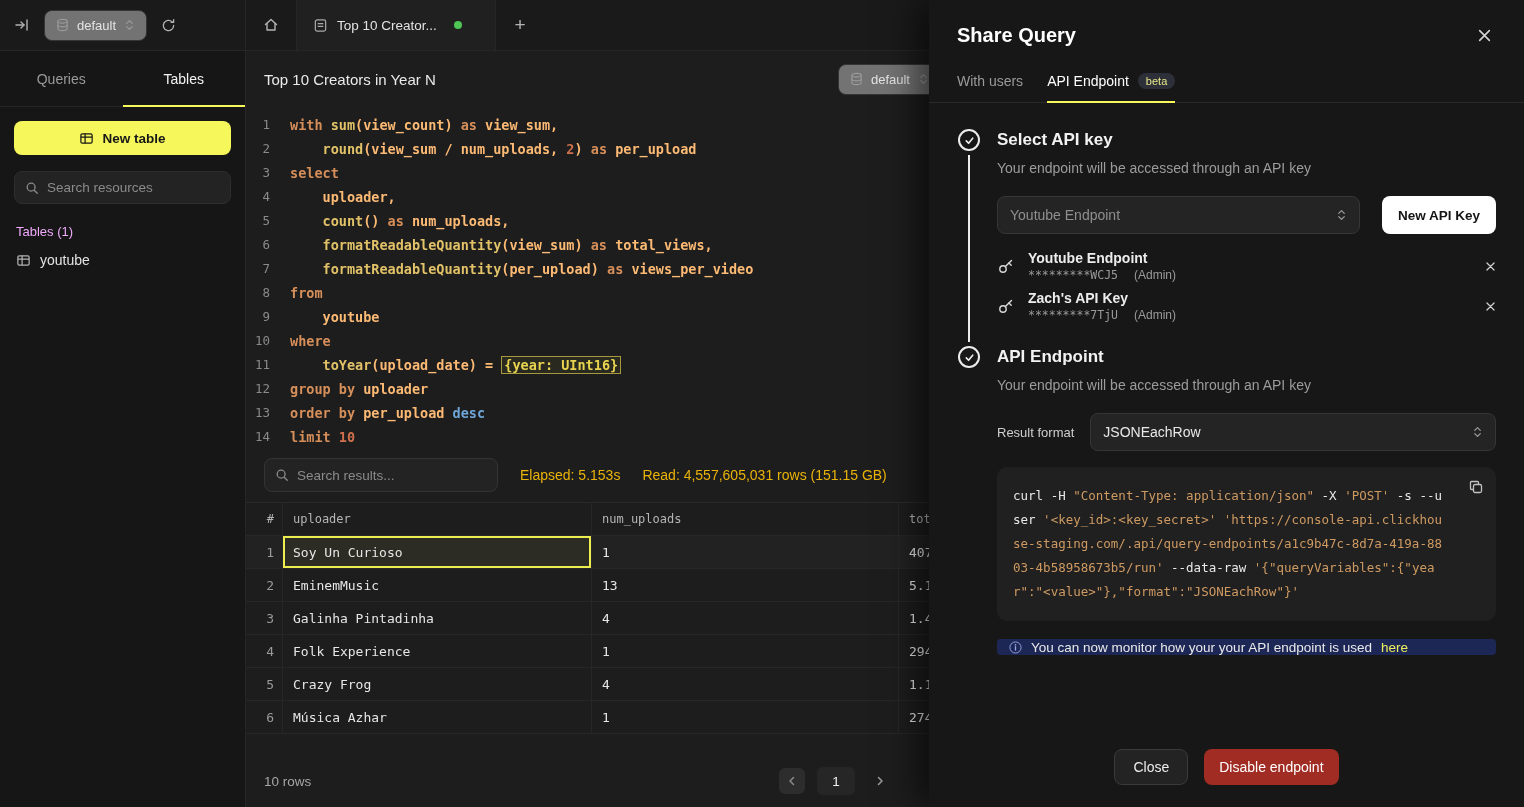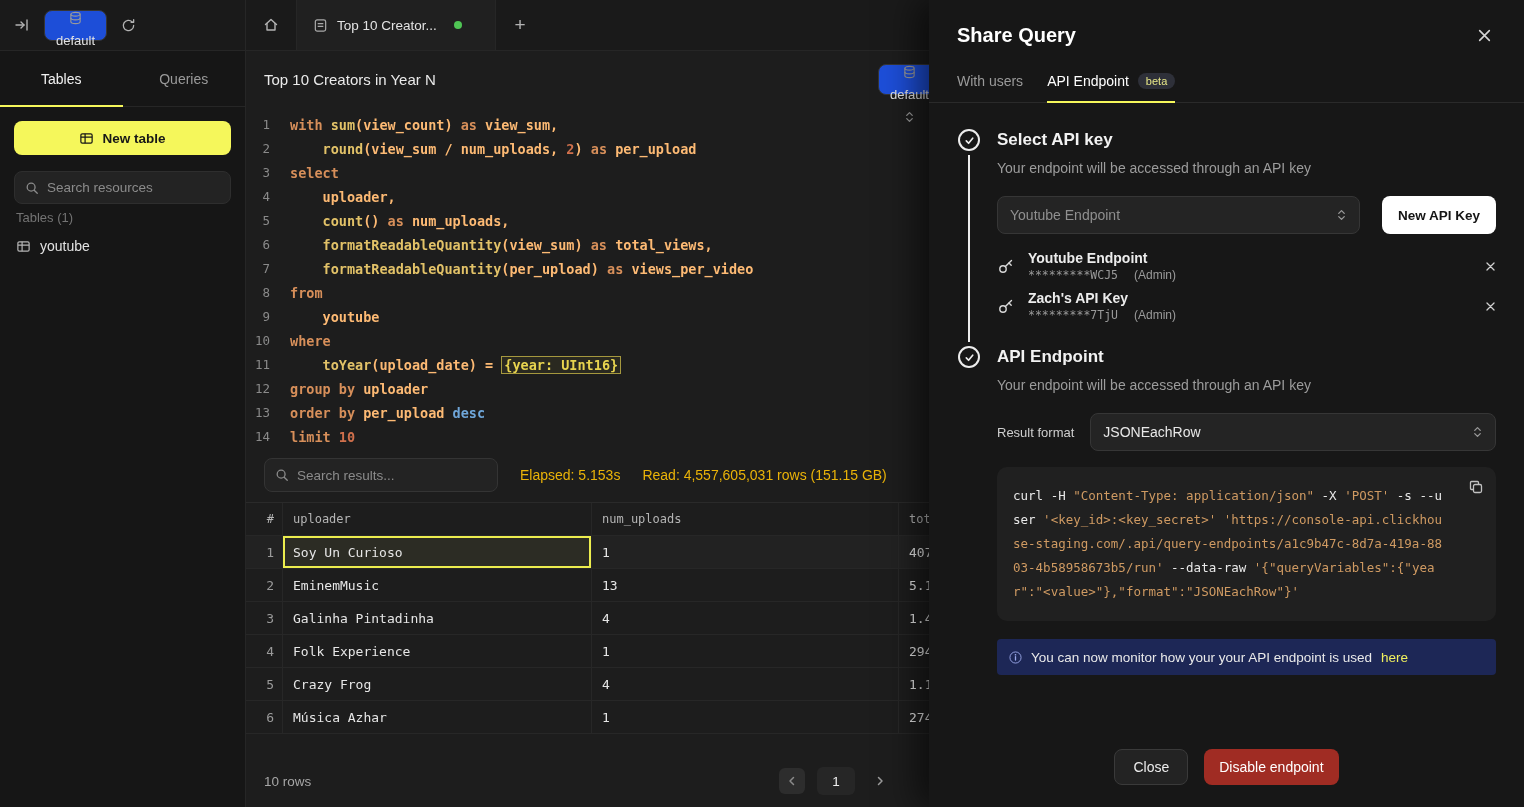--- a/index.html
+++ b/index.html
@@ -7,42 +7,42 @@
   body { font-family:"Liberation Sans", sans-serif; }
   button { font-family:inherit; cursor:pointer; }
   input { font-family:inherit; }
 
   .app { position:relative; width:1524px; height:807px; background:#1d1d1d; color:#e8e8e8; overflow:hidden; }
 
   
   .topbar { height:51px; background:#1a1a1a; display:flex; border-bottom:1px solid #262626; }
   .topbar-left { width:246px; flex:none; display:flex; align-items:center; gap:14px; padding:0 14px; border-right:1px solid #262626; }
   .icon-btn { background:none; border:none; color:#b3b3b3; display:flex; align-items:center; justify-content:center; }
-  .pill { display:flex; align-items:center; gap:8px; height:31px; padding:0 11px; background:#1d4ed8; border:1px solid #353535; border-radius:8px; color:#e3e3e3; font-size:13px;flex-direction:column; }
+  .pill { display:flex; align-items:center; gap:8px; height:31px; padding:0 11px; background:#737373; border:1px solid #353535; border-radius:8px; color:#e3e3e3; font-size:13px; }
   .pill .dim { color:#9a9a9a; display:flex; align-items:center; }
   .topbar-main { flex:1; display:flex; align-items:stretch; }
   .home-btn { width:50px; background:none; border:none; color:#b3b3b3; display:flex; align-items:center; justify-content:center; }
   .tab { display:flex; align-items:center; gap:9px; padding:0 16px; border-left:1px solid #262626; border-right:1px solid #262626; background:#202020; color:#e3e3e3; font-size:13.5px; min-width:200px; cursor:pointer; }
   .tab .tab-icon { color:#a8a8a8; display:flex; }
   .green-dot { width:8px; height:8px; border-radius:50%; background:#4fc554; margin-left:8px; }
   .plus-btn { width:48px; background:none; border:none; color:#b3b3b3; font-size:19px; }
 
   
   .body { display:flex; height:756px; }
 
   .sidebar { width:246px; flex:none; background:#161616; border-right:1px solid #262626; display:flex; flex-direction:column; }
   .sidebar-tabs { height:56px; display:flex; border-bottom:1px solid #262626; }
   .side-tab { flex:1; display:flex; align-items:center; justify-content:center; font-size:14px; color:#9a9a9a; position:relative; cursor:pointer; background:none; border:none; }
   .side-tab.active { color:#f2f2f2; }
   .side-tab.active::after { content:""; position:absolute; left:0; right:0; bottom:-1px; height:2px; background:#f5f75b; }
   .new-table-btn { margin:14px 14px 0; height:34px; background:#f5f75b; color:#171717; border:none; border-radius:8px; display:flex; align-items:center; justify-content:center; gap:8px; font-size:13.5px; font-weight:600; }
   .sidebar-search { margin:16px 14px 0; height:33px; background:#232323; border:1px solid #2e2e2e; border-radius:8px; display:flex; align-items:center; gap:8px; padding:0 10px; color:#8b8b8b; }
   .sidebar-search input, .results-search input { flex:1; background:none; border:none; outline:none; color:#dddddd; font-size:13.5px; min-width:0; }
   input::placeholder { color:#8b8b8b; }
-  .section-label { margin:6px 16px 6px; font-size:13px; color:#737373; }
+  .section-label { margin:20px 16px 6px; font-size:13px; color:#f0abfc; }
   .table-item { display:flex; align-items:center; gap:9px; padding:7px 16px; font-size:14px; color:#e3e3e3; cursor:pointer; }
   .table-item .ti-icon { color:#b3b3b3; display:flex; }
 
   .main { flex:1; min-width:0; display:flex; flex-direction:column; background:#1d1d1d; }
   .query-header { width:695px; height:56px; flex:none; display:flex; align-items:center; justify-content:space-between; padding-left:18px; }
   .query-title { font-size:15px; color:#eaeaea; }
 
   .editor { flex:none; padding-top:6px; font-family:"DejaVu Sans Mono", monospace; font-size:13.5px; font-weight:600; }
   .code-line { display:flex; height:24px; line-height:24px; }
   .line-no { width:44px; flex:none; text-align:right; padding-right:20px; color:#8a8a8a; font-weight:400; font-size:12.5px; }
@@ -114,21 +114,21 @@
   .key-x { background:none; border:none; color:#cfcfcf; display:flex; }
 
   .format-row { display:flex; align-items:center; gap:16px; margin-top:20px; }
   .format-label { font-size:13px; color:#cfcfcf; white-space:nowrap; }
   .format-select { flex:1; }
 
   .code-block { margin-top:16px; background:#202020; border-radius:10px; padding:17px 48px 17px 16px; position:relative; font-family:"DejaVu Sans Mono", monospace; font-size:12.5px; line-height:24px; color:#e8e8e8; word-break:break-all; }
   .tok-s { color:#cf9a62; }
   .copy-btn { position:absolute; top:12px; right:12px; background:none; border:none; color:#c2c2c2; display:flex; }
 
-  .banner { margin-top:18px; height:36px; background:#1d2756; border-radius:4px; display:flex; align-items:center; gap:9px; padding:0 12px; font-size:13.5px; color:#e9e9e9; }
+  .banner { margin-top:18px; height:16px; background:#1d2756; border-radius:4px; display:flex; align-items:center; gap:9px; padding:0 12px; font-size:13.5px; color:#e9e9e9; }
   .banner-icon { color:#9aa8e8; display:flex; }
   .banner-link { color:#f0f05d; cursor:pointer; }
 
   .panel-footer { flex:none; display:flex; justify-content:center; gap:16px; padding:16px 34px 22px; }
   .btn-secondary { height:36px; padding:0 18px; background:#232323; color:#ececec; border:1px solid #3a3a3a; border-radius:8px; font-size:14px; }
   .btn-danger { height:36px; padding:0 15px; background:#a02c23; color:#ffffff; border:none; border-radius:8px; font-size:14px; }
 </style>
 </head>
 <body>
 
@@ -184,22 +184,22 @@
         <span class="green-dot"></span>
       </div>
       <button class="plus-btn">+</button>
     </div>
   </header>
 
   <div class="body">
 
     <aside class="sidebar">
       <div class="sidebar-tabs">
+        <button class="side-tab">Queries</button>
         <button class="side-tab active">Tables</button>
-        <button class="side-tab">Queries</button>
       </div>
       <button class="new-table-btn">
         <span style="display:flex">
           <svg width="15" height="15" viewBox="0 0 16 16" fill="none" stroke="currentColor" stroke-width="1.3">
               <rect x="2" y="3" width="12" height="10" rx="1.5"></rect>
               <path d="M2 6.5h12M6.5 3v10"></path>
             </svg>
         </span>
         <span>New table</span>
       </button>

